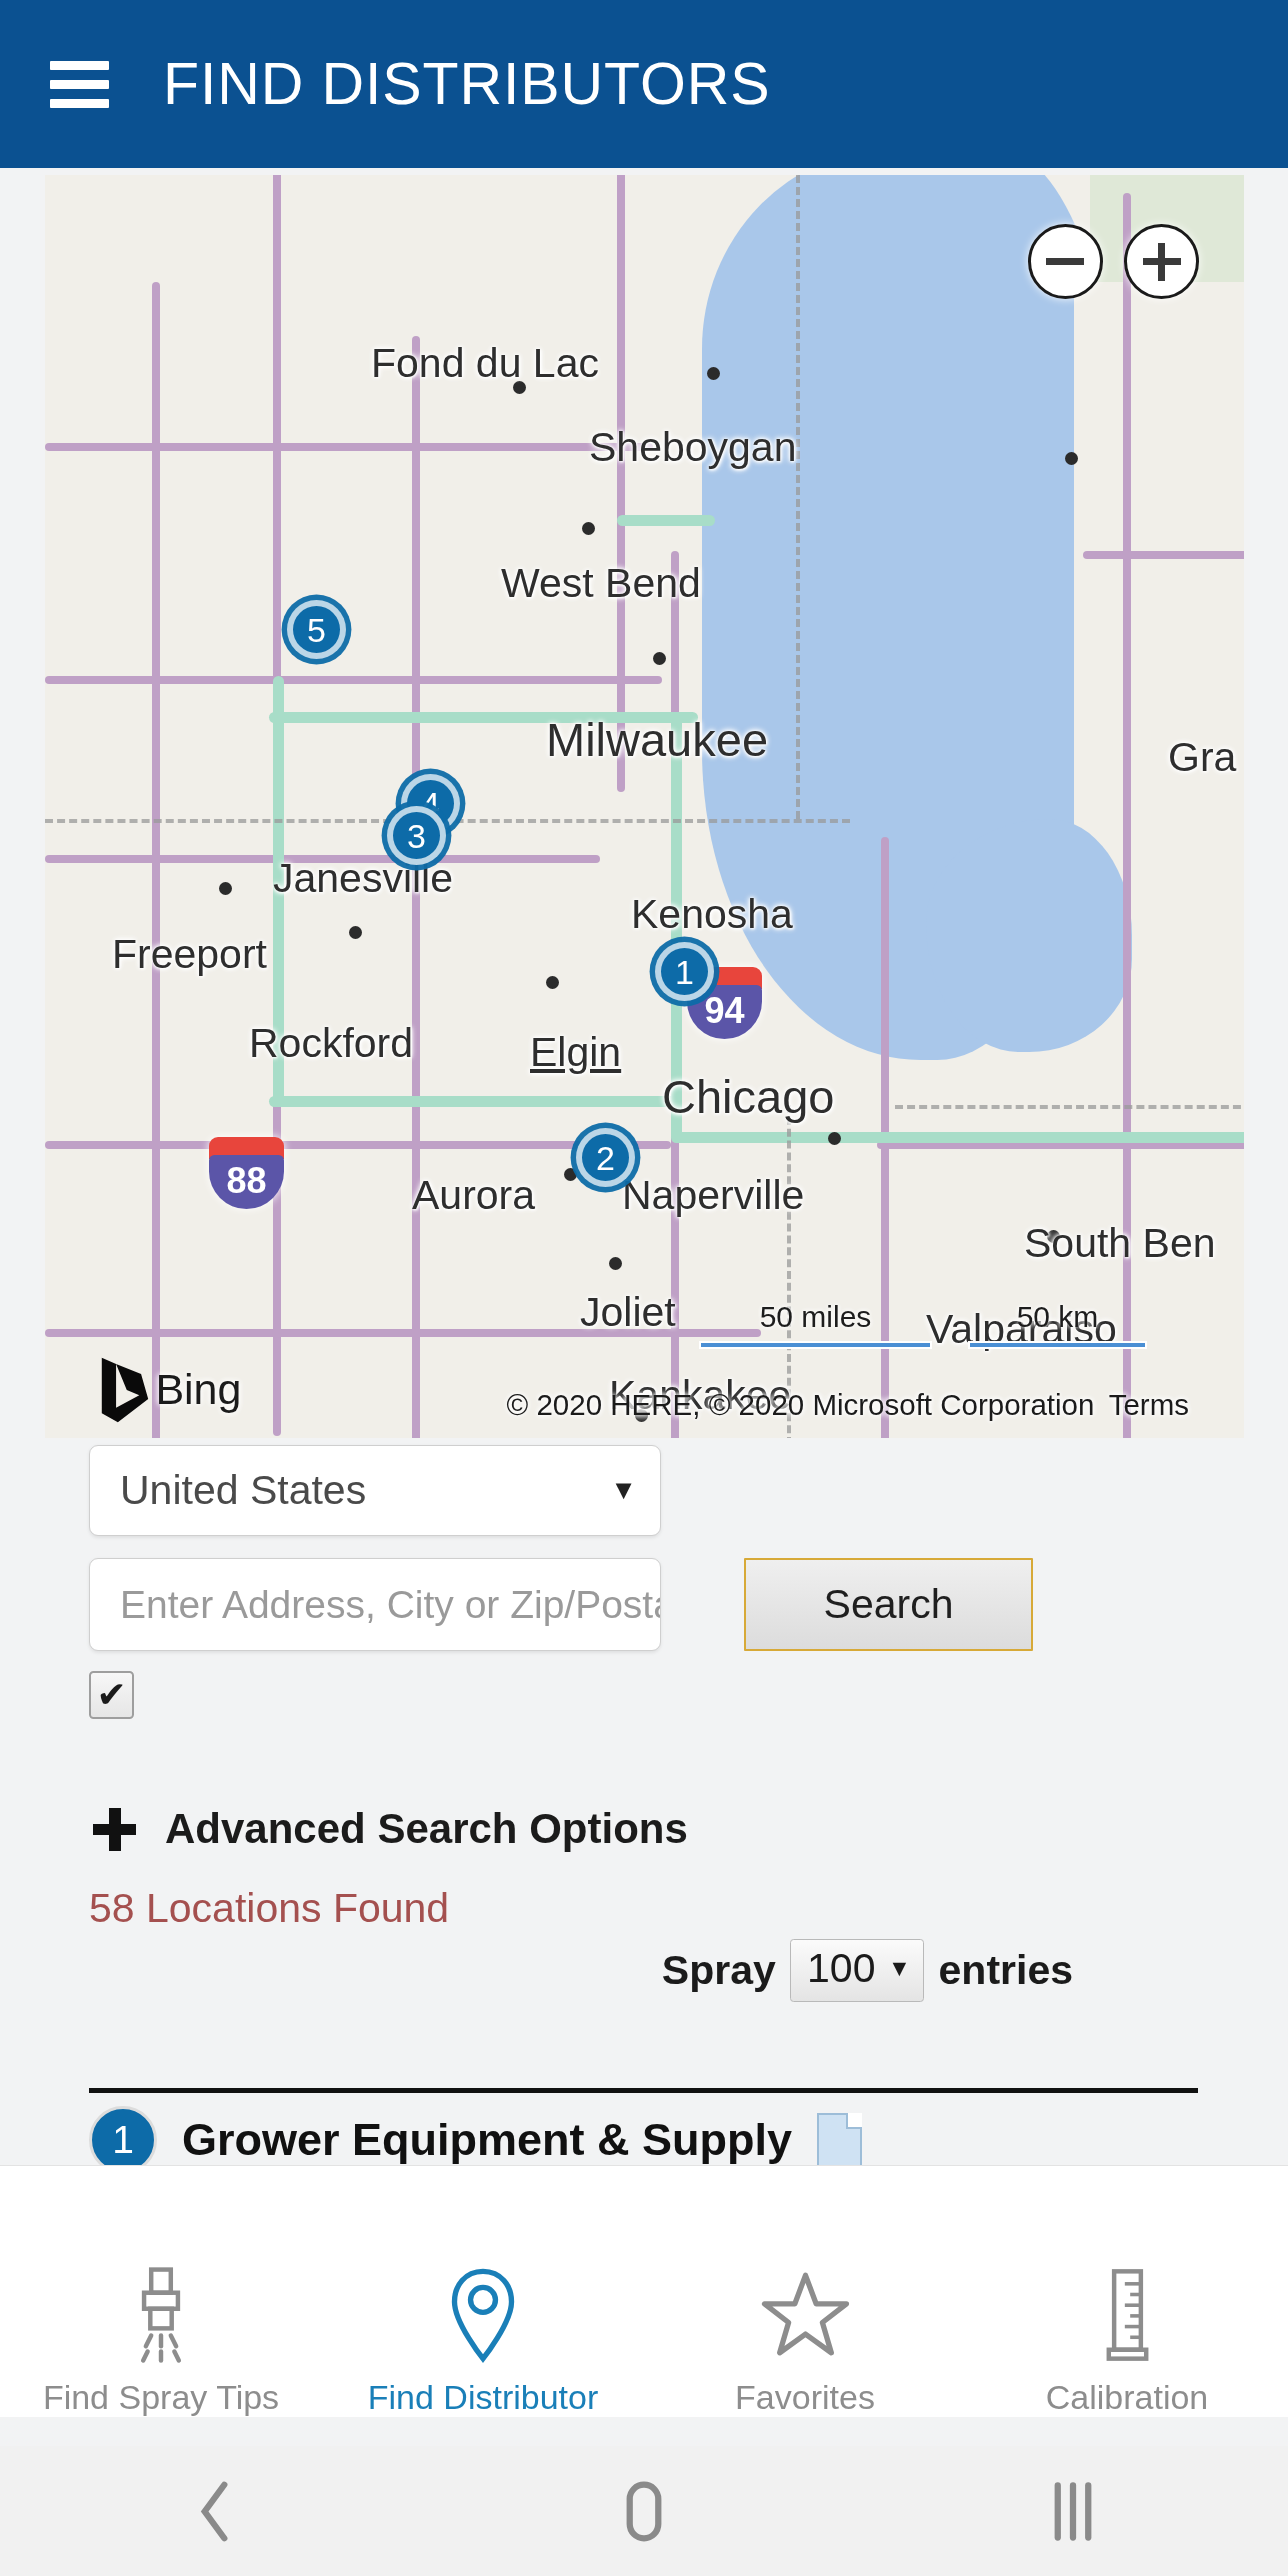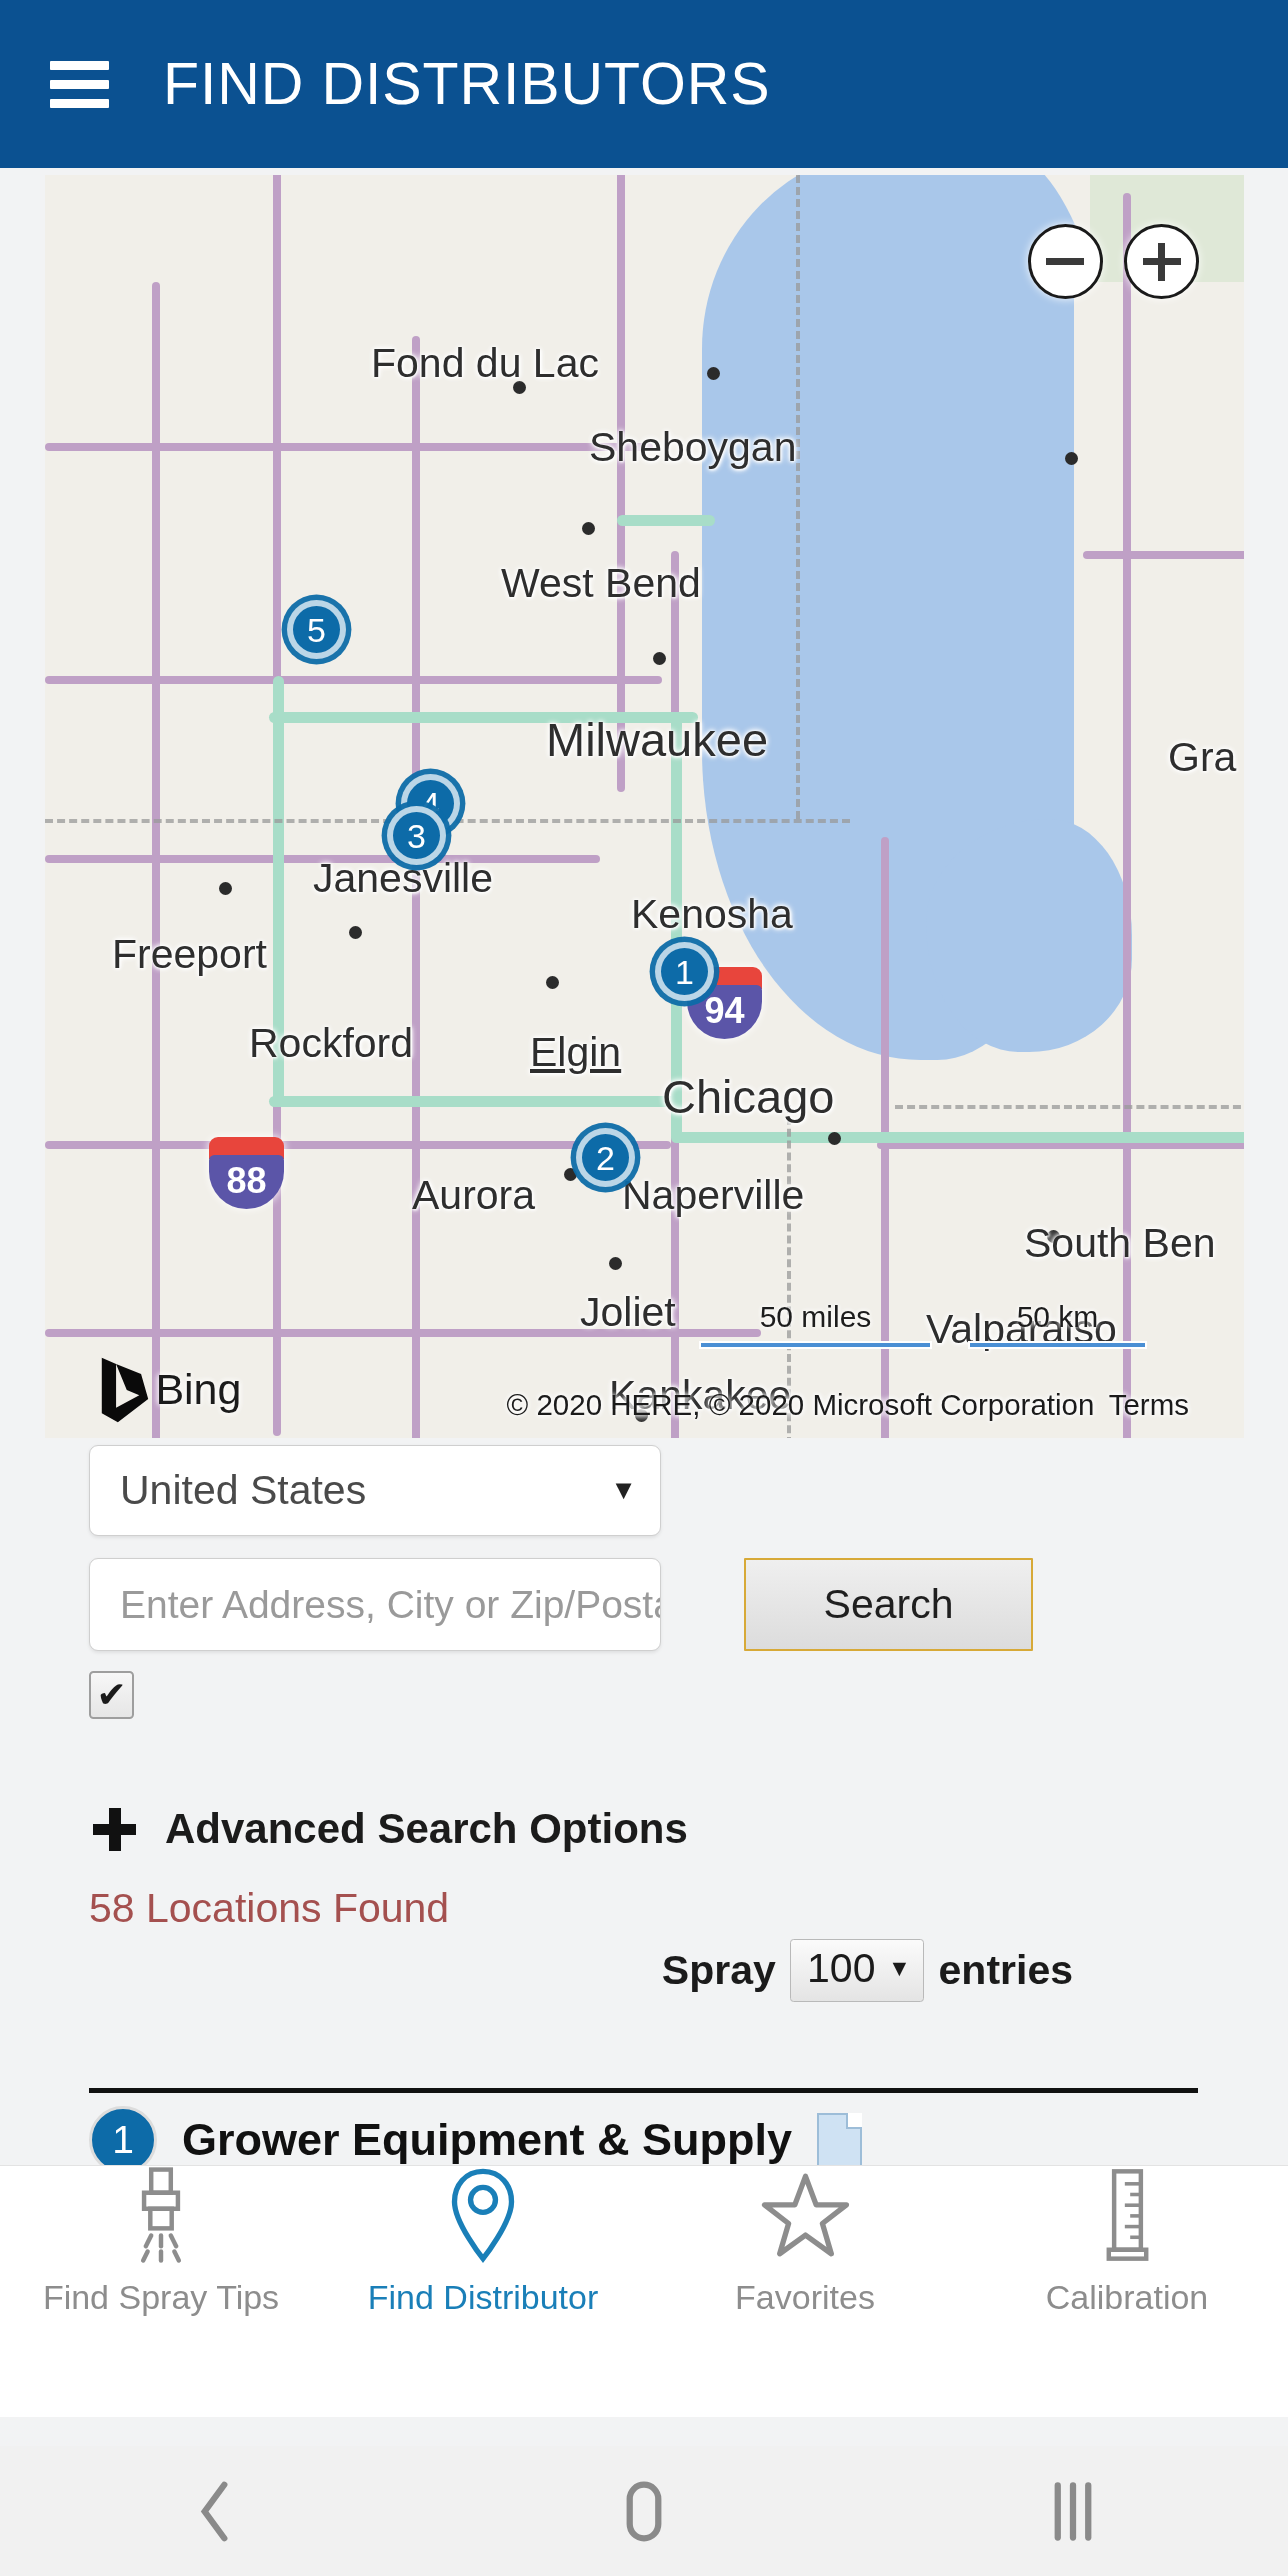--- a/index.html
+++ b/index.html
@@ -203,21 +203,21 @@
     color:#fff; font-size:39px; display:flex; align-items:center; justify-content:center;
   }
   .list-name { font-size:45px; color:#111; font-weight:700; white-space:nowrap; }
   .doc-icon { width:45px; height:54px; position:relative; }
   .doc-icon .pg { position:absolute; inset:0; background:#cfe2f3; border:2.7px solid #9dbdd8; }
   .doc-icon .fold { position:absolute; right:0; top:0; width:16px; height:16px; background:#fff; border-left:2.7px solid #9dbdd8; border-bottom:2.7px solid #9dbdd8;}
 
   
   .tabbar {
     position:absolute; left:0; top:2165px; width:1288px; height:252px;
-    background:#ffffff; display:flex; align-items:flex-start;
+    background:#ffffff; display:flex; align-items:flex-end;
     border-top:0.9px solid #e3e3e3;
   }
   .tab { flex:1; display:flex; flex-direction:column; align-items:center; gap:14.3px; cursor:pointer; }
   .tab .ico { height:98px; display:flex; align-items:center; justify-content:center; }
   .tab .lbl { font-size:34px; color:#8d8d8d; }
   .tab.active .lbl { color:#1a7fb8; }
 
   
   .sysnav {
     position:absolute; left:0; top:2446px; width:1288px; height:130px;
@@ -285,21 +285,21 @@
       <div class="city-dot" style="left:519px; top:993px;"></div>
       <div class="city-dot" style="left:783px; top:957px;"></div>
       <div class="city-dot" style="left:564px; top:1082px;"></div>
       <div class="city-dot" style="left:590px; top:1234px;"></div>
       <div class="city-dot" style="left:1002px; top:1055px;"></div>
 
       <div class="city-label cl-lg" style="left:326px; top:165px;">Fond du Lac</div>
       <div class="city-label cl-lg" style="left:544px; top:249px;">Sheboygan</div>
       <div class="city-label cl-lg" style="left:456px; top:385px;">West Bend</div>
       <div class="city-label cl-xl" style="left:501px; top:537px;">Milwaukee</div>
-      <div class="city-label cl-lg" style="left:228px; top:680px;padding-left:40px;">Janesville</div>
+      <div class="city-label cl-lg" style="left:228px; top:680px;">Janesville</div>
       <div class="city-label cl-lg" style="left:586px; top:716px;">Kenosha</div>
       <div class="city-label cl-lg" style="left:67px;  top:756px;">Freeport</div>
       <div class="city-label cl-lg" style="left:204px; top:845px;">Rockford</div>
       <div class="city-label cl-lg" style="left:485px; top:854px;text-decoration:underline;">Elgin</div>
       <div class="city-label cl-xl" style="left:617px; top:894px;">Chicago</div>
       <div class="city-label cl-lg" style="left:367px; top:997px;">Aurora</div>
       <div class="city-label cl-lg" style="left:577px; top:997px;">Naperville</div>
       <div class="city-label cl-lg" style="left:535px; top:1114px;">Joliet</div>
       <div class="city-label cl-lg" style="left:881px; top:1131px;">Valparaiso</div>
       <div class="city-label cl-lg" style="left:564px; top:1197px;">Kankakee</div>

